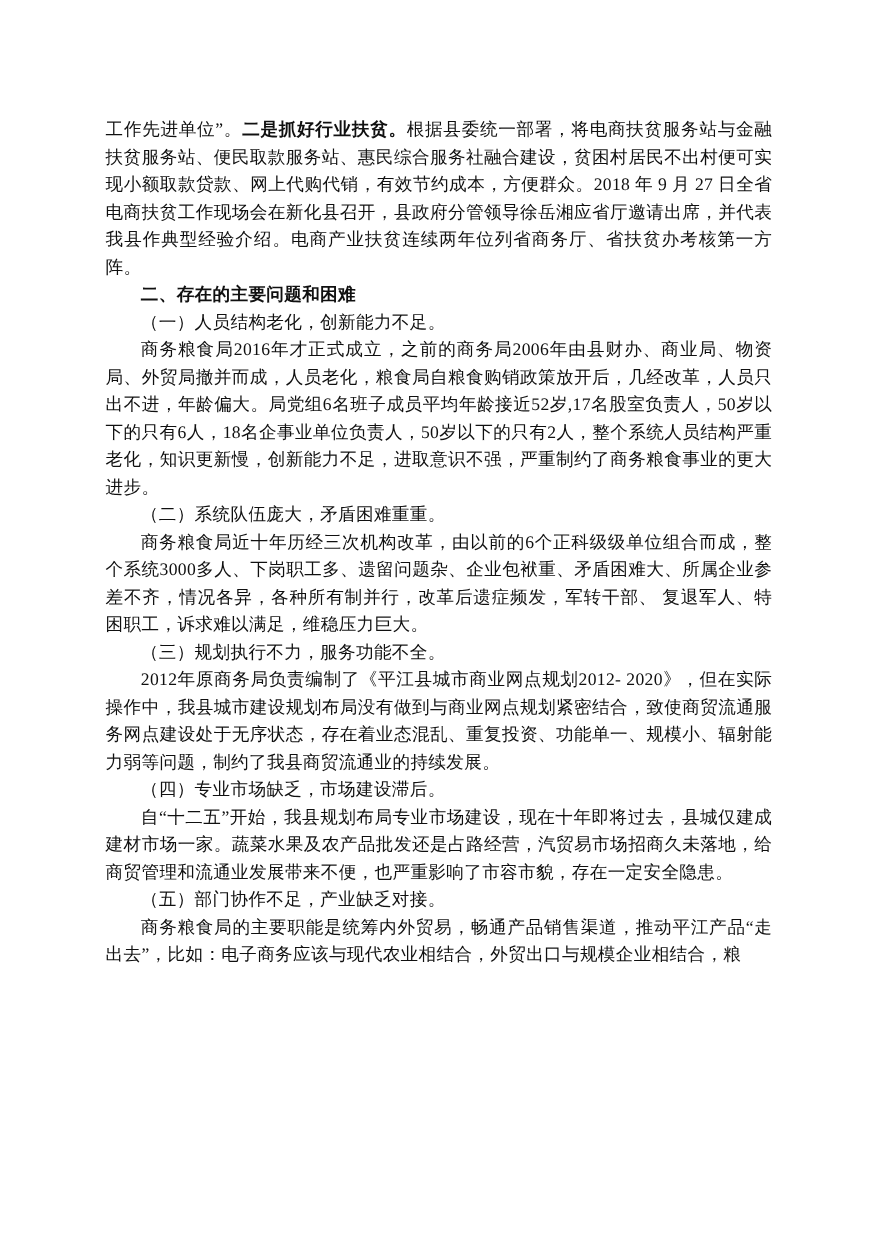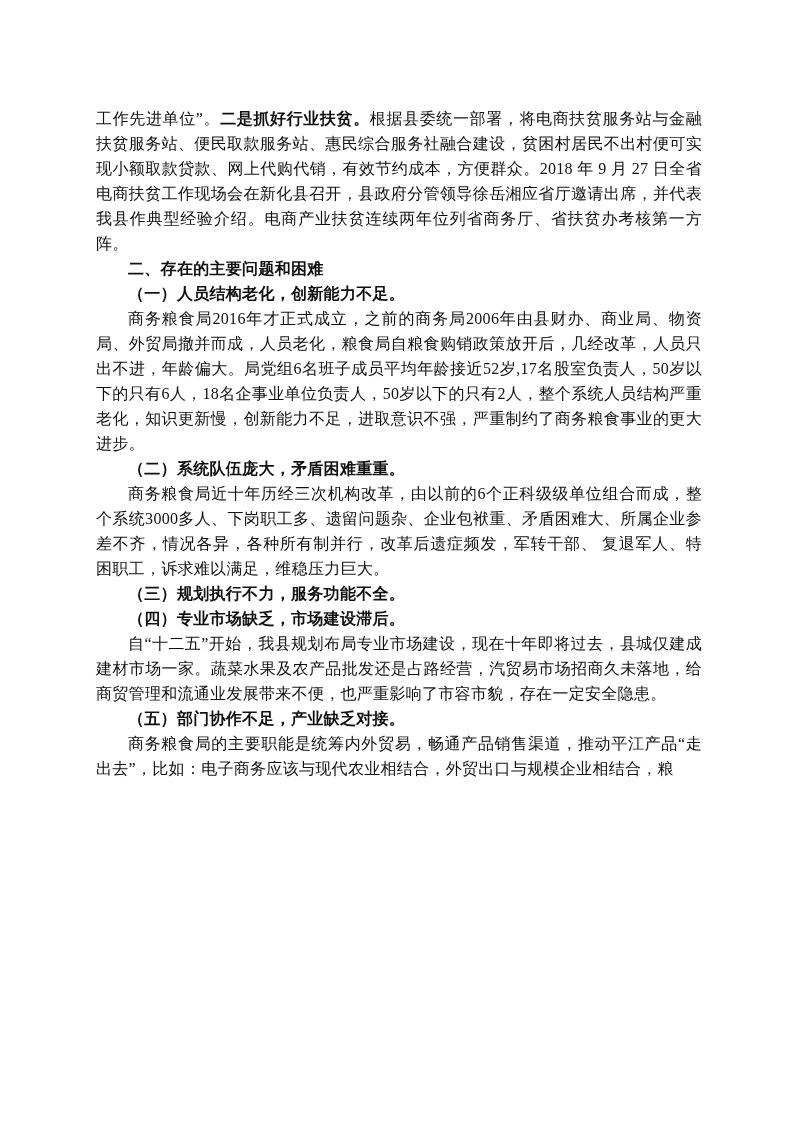--- a/index.html
+++ b/index.html
@@ -38,21 +38,21 @@
   .bold-run {
     font-weight: bold;
   }
   .section-heading {
     font-family: "Liberation Sans", "DejaVu Sans", sans-serif;
     font-weight: bold;
     text-indent: 32px;
     text-align: center;
   }
   .sub-heading {
-    font-weight: bold;
+    font-weight: normal;
     text-indent: 32px;
     text-align: right;
   }
   .page-number {
     position: absolute;
     top: 1034px;
     left: 0;
     width: 100%;
     text-align: center;
     font-size: 14px;
@@ -74,20 +74,21 @@
     <p class="sub-heading">（一）人员结构老化，创新能力不足。</p>
 
     <p class="para">商务粮食局2016年才正式成立，之前的商务局2006年由县财办、商业局、物资局、外贸局撤并而成，人员老化，粮食局自粮食购销政策放开后，几经改革，人员只出不进，年龄偏大。局党组6名班子成员平均年龄接近52岁,17名股室负责人，50岁以下的只有6人，18名企事业单位负责人，50岁以下的只有2人，整个系统人员结构严重老化，知识更新慢，创新能力不足，进取意识不强，严重制约了商务粮食事业的更大进步。</p>
 
     <p class="sub-heading">（二）系统队伍庞大，矛盾困难重重。</p>
 
     <p class="para">商务粮食局近十年历经三次机构改革，由以前的6个正科级级单位组合而成，整个系统3000多人、下岗职工多、遗留问题杂、企业包袱重、矛盾困难大、所属企业参差不齐，情况各异，各种所有制并行，改革后遗症频发，军转干部、 复退军人、特困职工，诉求难以满足，维稳压力巨大。</p>
 
     <p class="sub-heading">（三）规划执行不力，服务功能不全。</p>
 
+    <p class="para">2012年原商务局负责编制了《平江县城市商业网点规划2012- 2020》，但在实际操作中，我县城市建设规划布局没有做到与商业网点规划紧密结合，致使商贸流通服务网点建设处于无序状态，存在着业态混乱、重复投资、功能单一、规模小、辐射能力弱等问题，制约了我县商贸流通业的持续发展。</p>
 
     <p class="sub-heading">（四）专业市场缺乏，市场建设滞后。</p>
 
     <p class="para">自“十二五”开始，我县规划布局专业市场建设，现在十年即将过去，县城仅建成建材市场一家。蔬菜水果及农产品批发还是占路经营，汽贸易市场招商久未落地，给商贸管理和流通业发展带来不便，也严重影响了市容市貌，存在一定安全隐患。</p>
 
     <p class="sub-heading">（五）部门协作不足，产业缺乏对接。</p>
 
     <p class="para">商务粮食局的主要职能是统筹内外贸易，畅通产品销售渠道，推动平江产品“走出去”，比如：电子商务应该与现代农业相结合，外贸出口与规模企业相结合，粮</p>
 
   </div>

